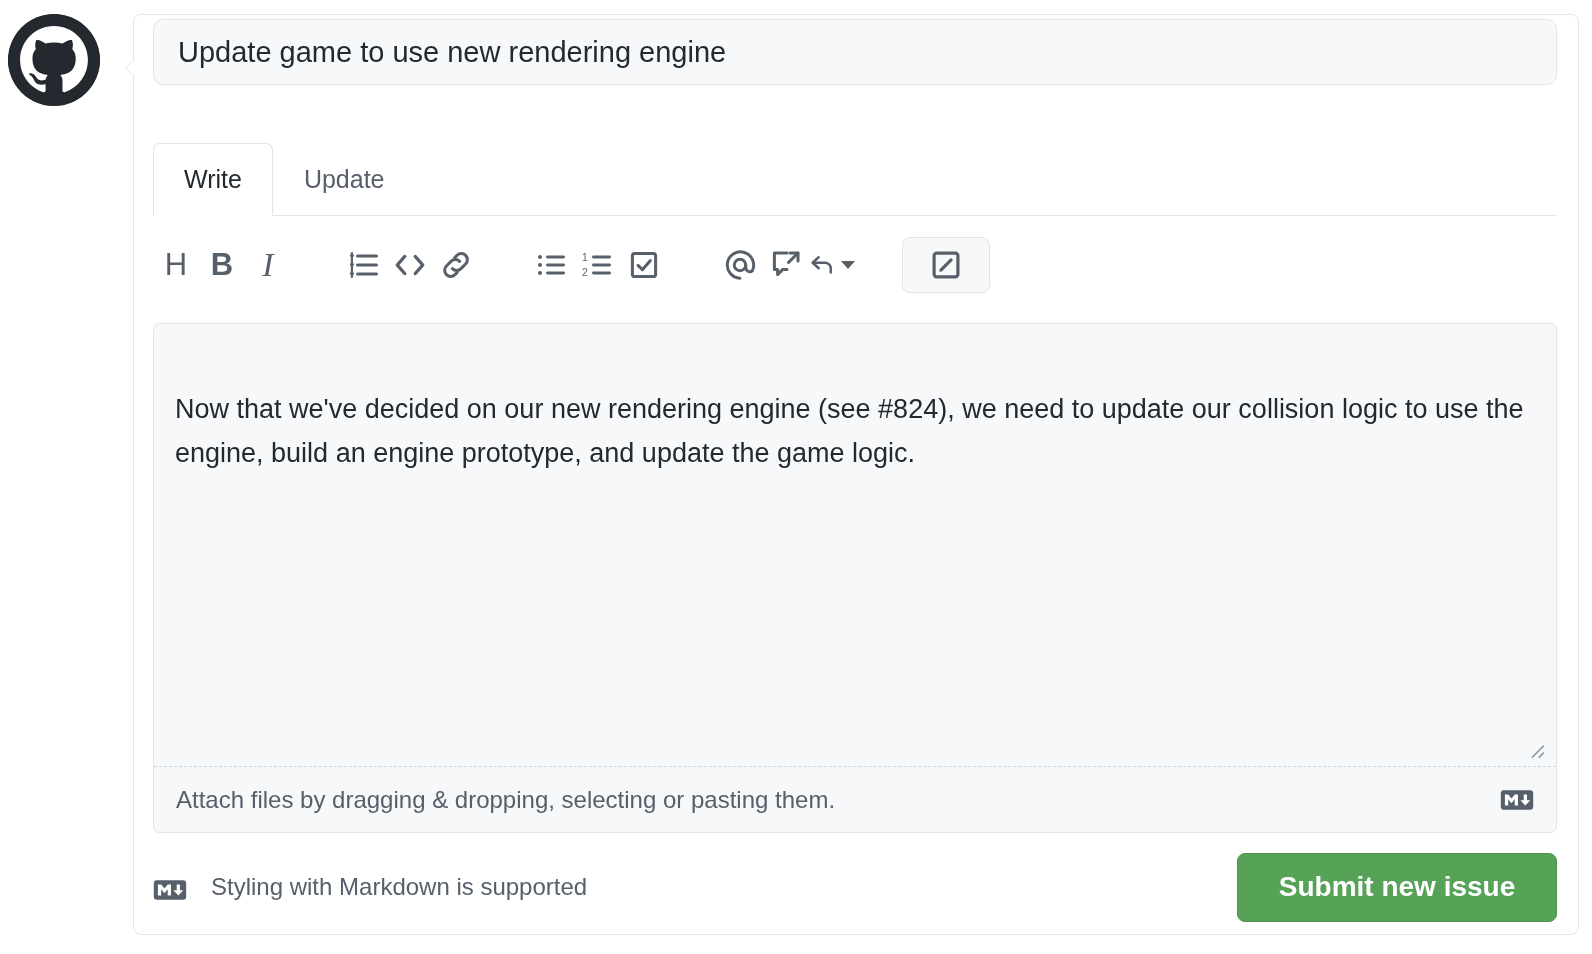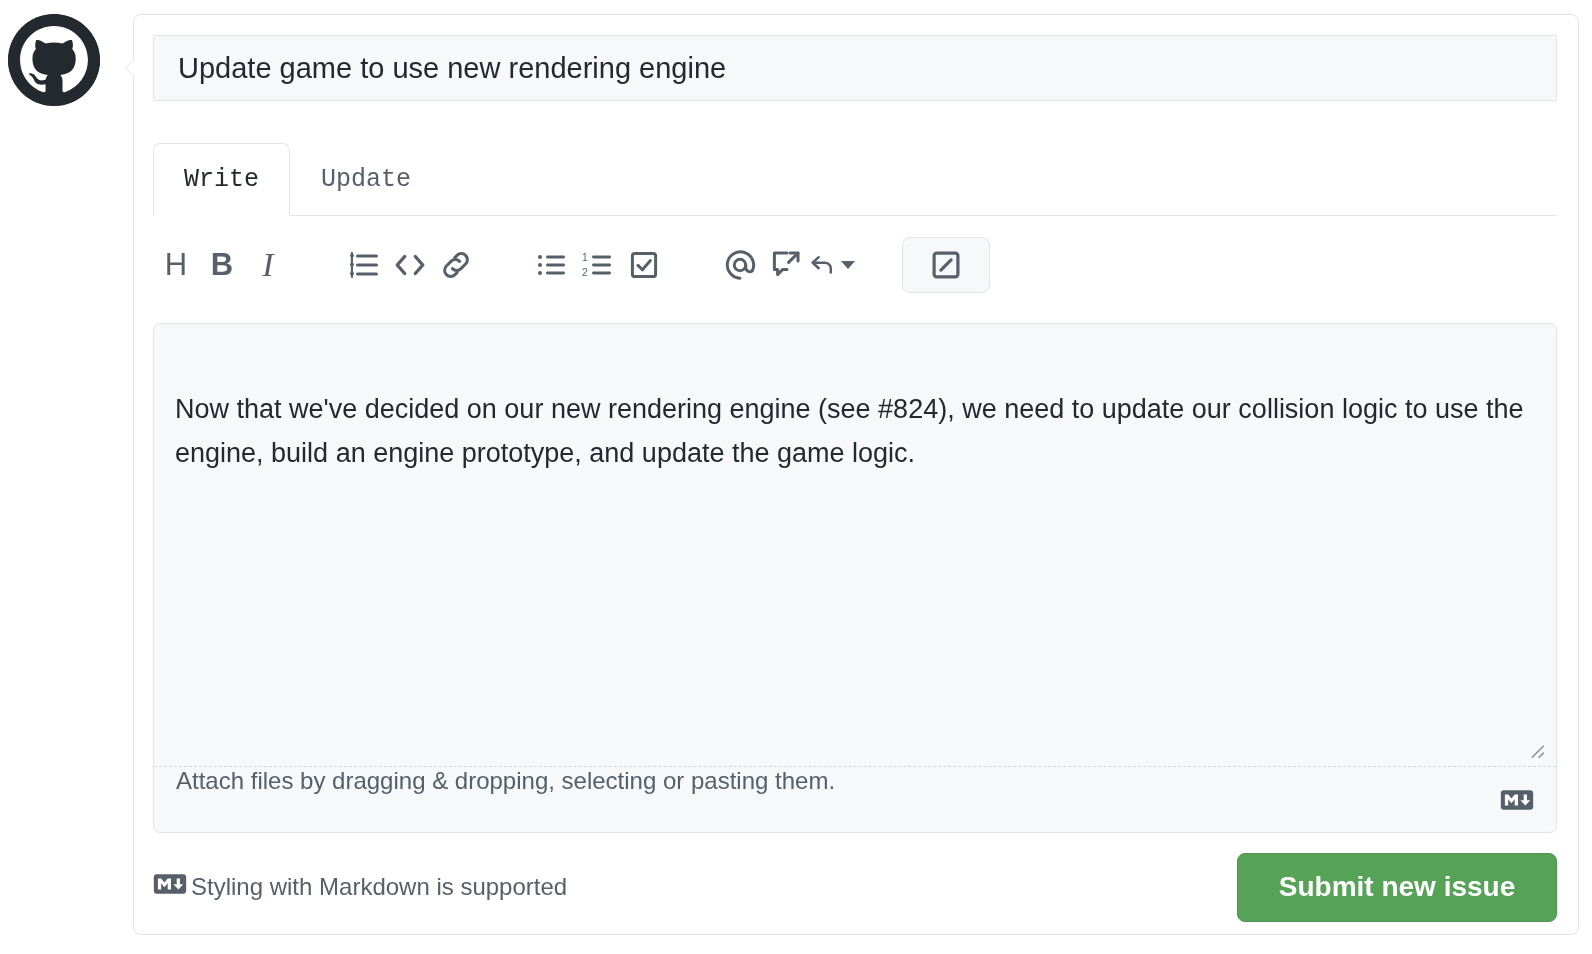--- a/index.html
+++ b/index.html
@@ -60,26 +60,26 @@
     width: 0; height: 0;
     border-top: 9px solid transparent;
     border-bottom: 9px solid transparent;
     border-right: 9px solid #ffffff;
   }
 
   
   .title-input {
     position: absolute;
     left: 19px;
-    top: 20px;
+    top: 4px;
     width: 1404px;
     height: 66px;
     background: #f6f8fa;
     border: 1px solid #e1e4e8;
-    border-radius: 1px;
+    border-radius: 10px;
     padding: 16px 24px;
     font-family: "Liberation Sans", sans-serif;
     font-size: 29px;
     color: #24292f;
     outline: none;
   }
 
   
   .tabs {
     position: absolute;
@@ -96,21 +96,20 @@
     padding: 0 30px;
     display: flex;
     align-items: center;
     justify-content: center;
     font-size: 25px;
     cursor: pointer;
     position: relative;
     background: transparent;
     border: 1px solid transparent;
     border-bottom: none;
-    font-family: Liberation Mono, monospace;
   }
   .tab.active {
     background: #ffffff;
     color: #24292f;
     border: 1px solid #e1e4e8;
     border-bottom: 1px solid #ffffff;
     border-radius: 7px 7px 0 0;
     margin-bottom: -1px;
   }
   .tab.inactive { color: #57606a; }
@@ -198,20 +197,21 @@
     color: #8b949e;
   }
   .attach-bar {
     position: absolute;
     left: 0;
     right: 0;
     bottom: 0;
     height: 66px;
     border-top: 1px dashed #d0d7de;
     display: flex;
+    align-items: center;
     justify-content: space-between;
     padding: 0 22px;
   }
   .attach-text {
     font-size: 24px;
     color: #57606a;
   }
 
   
   .md-icon {
@@ -226,22 +226,22 @@
     left: 19px;
     top: 830px;
     width: 1404px;
     height: 84px;
     display: flex;
     align-items: center;
     justify-content: space-between;
   }
   .md-note {
     display: flex;
-    align-items: flex-start;
-    gap: 4px;
+    align-items: flex-end;
+    gap: 24px;
     font-size: 24px;
     color: #57606a;
     cursor: pointer;
   }
   .submit-btn {
     background: #56a256;
     color: #ffffff;
     font-family: "Liberation Sans", sans-serif;
     font-size: 28px;
     font-weight: bold;

